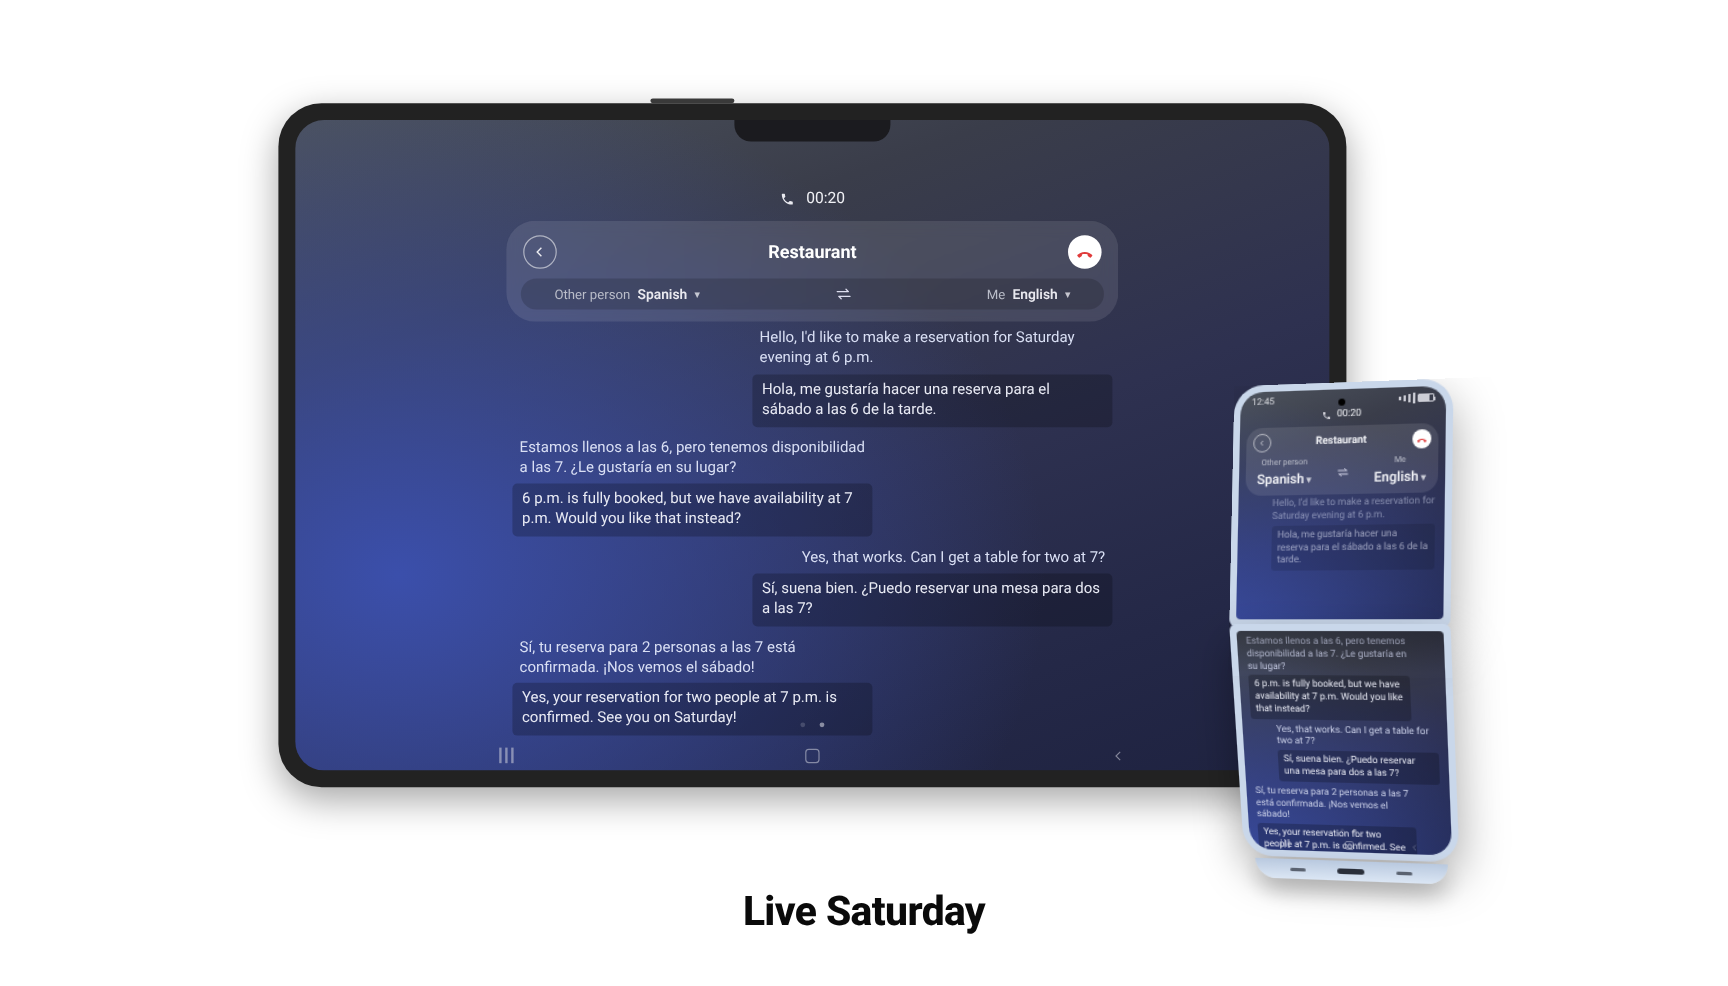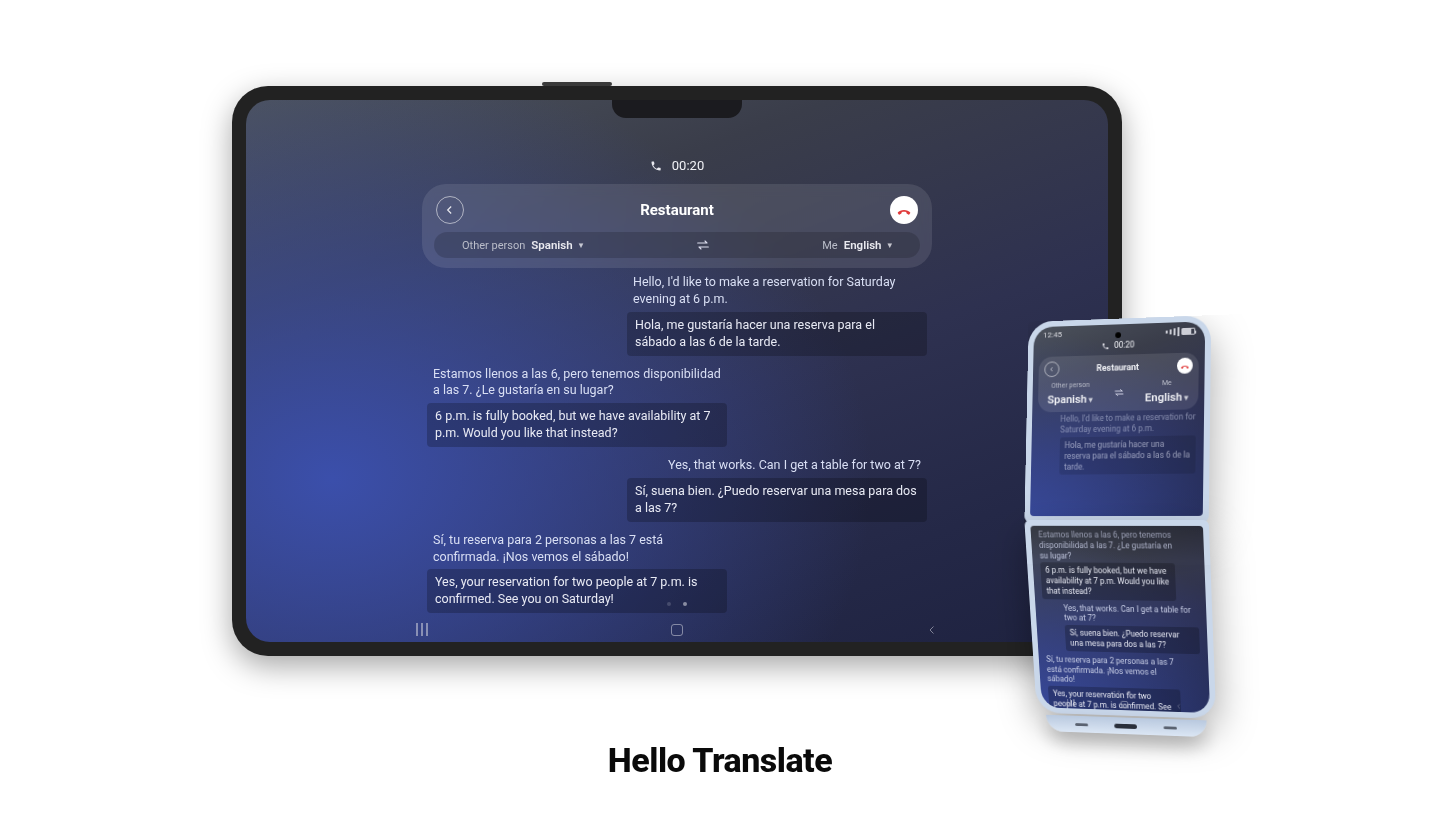--- a/index.html
+++ b/index.html
@@ -431,13 +431,13 @@
       </div>
       <div class="phone-edge">
         <div class="spk"></div>
         <div class="port"></div>
         <div class="spk"></div>
       </div>
     </div>
   </div>
 </div>
 
-<div class="caption">Hello Translate</div>
+<div class="caption">Live Saturday</div>
 
 </body></html>

